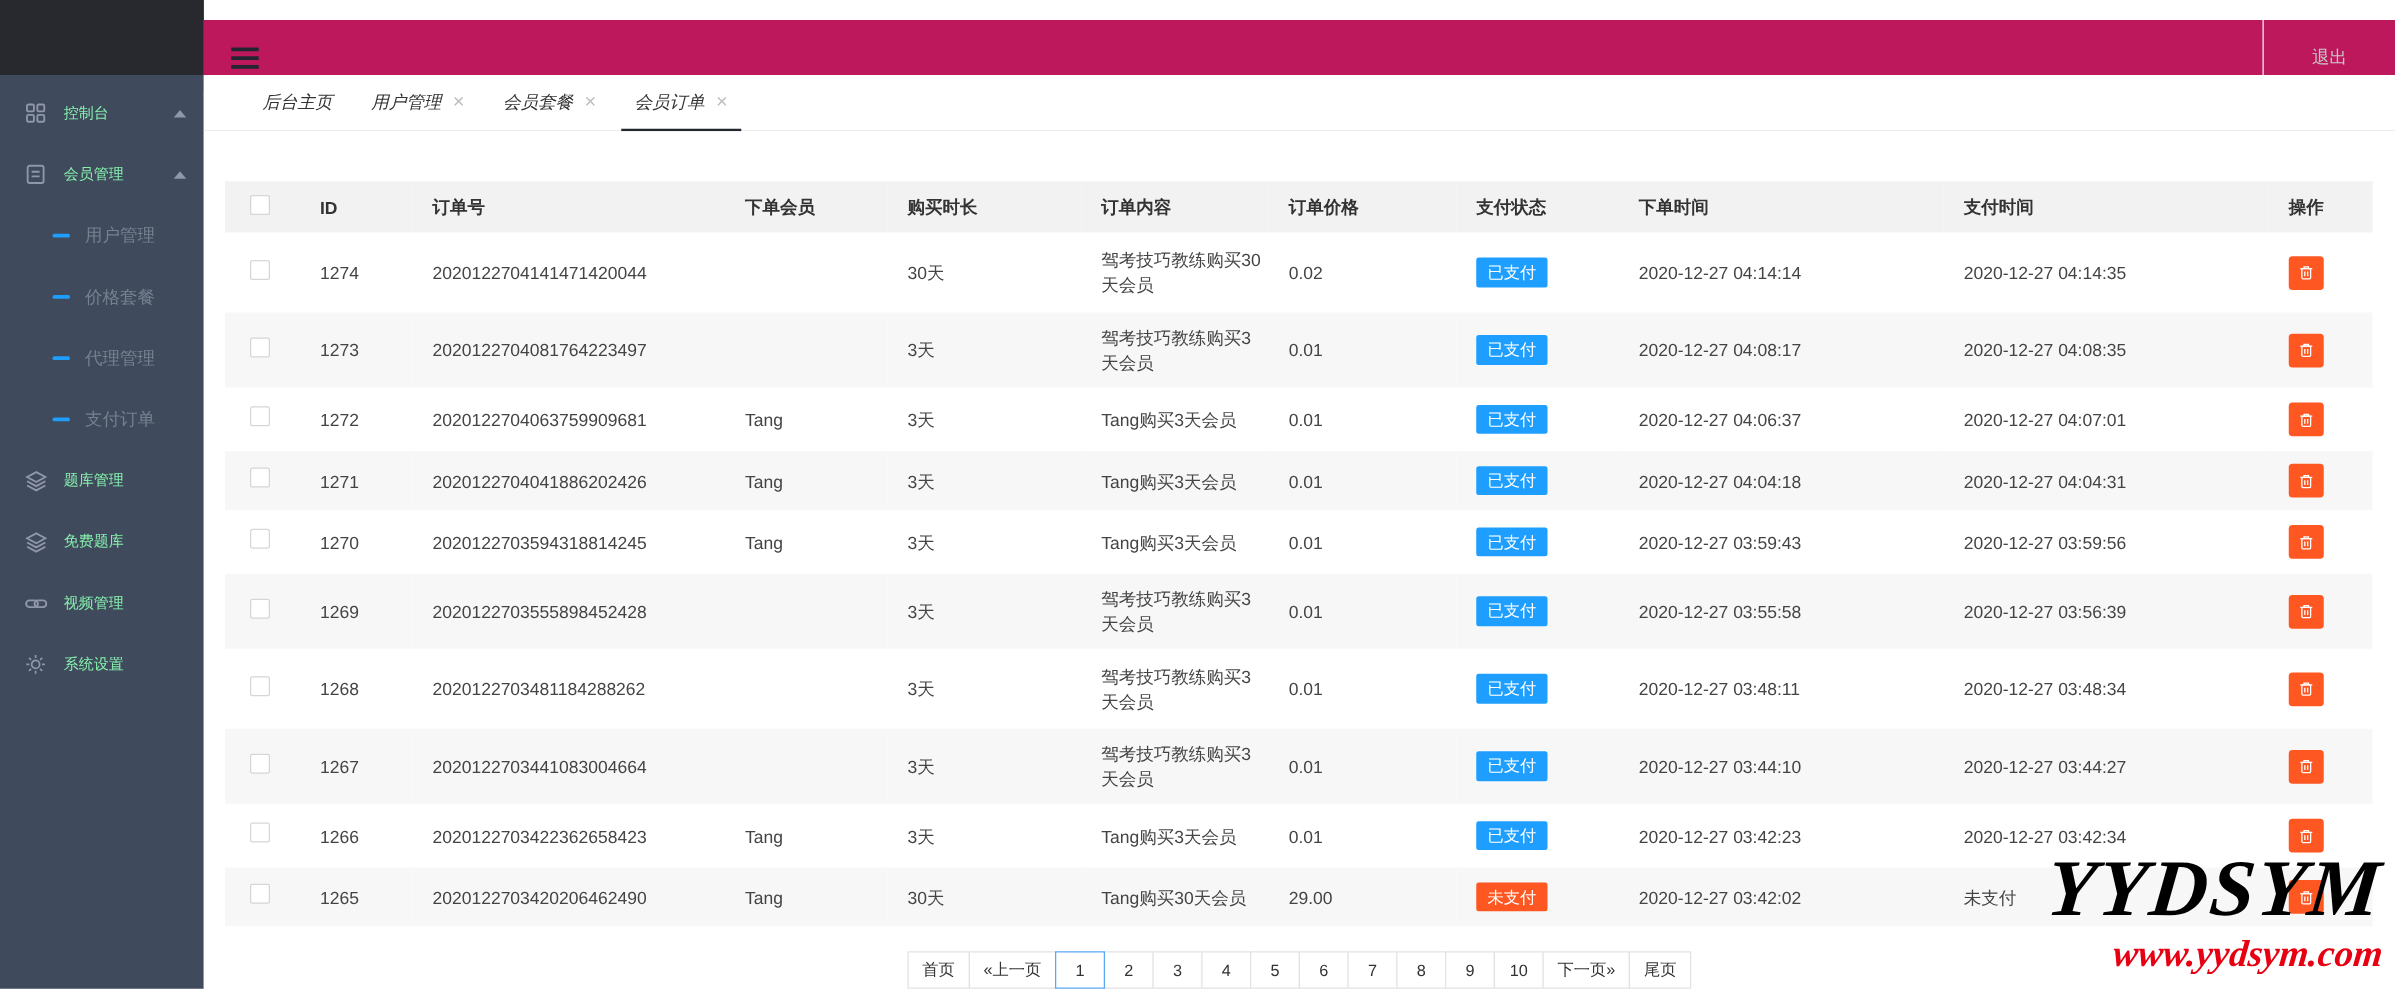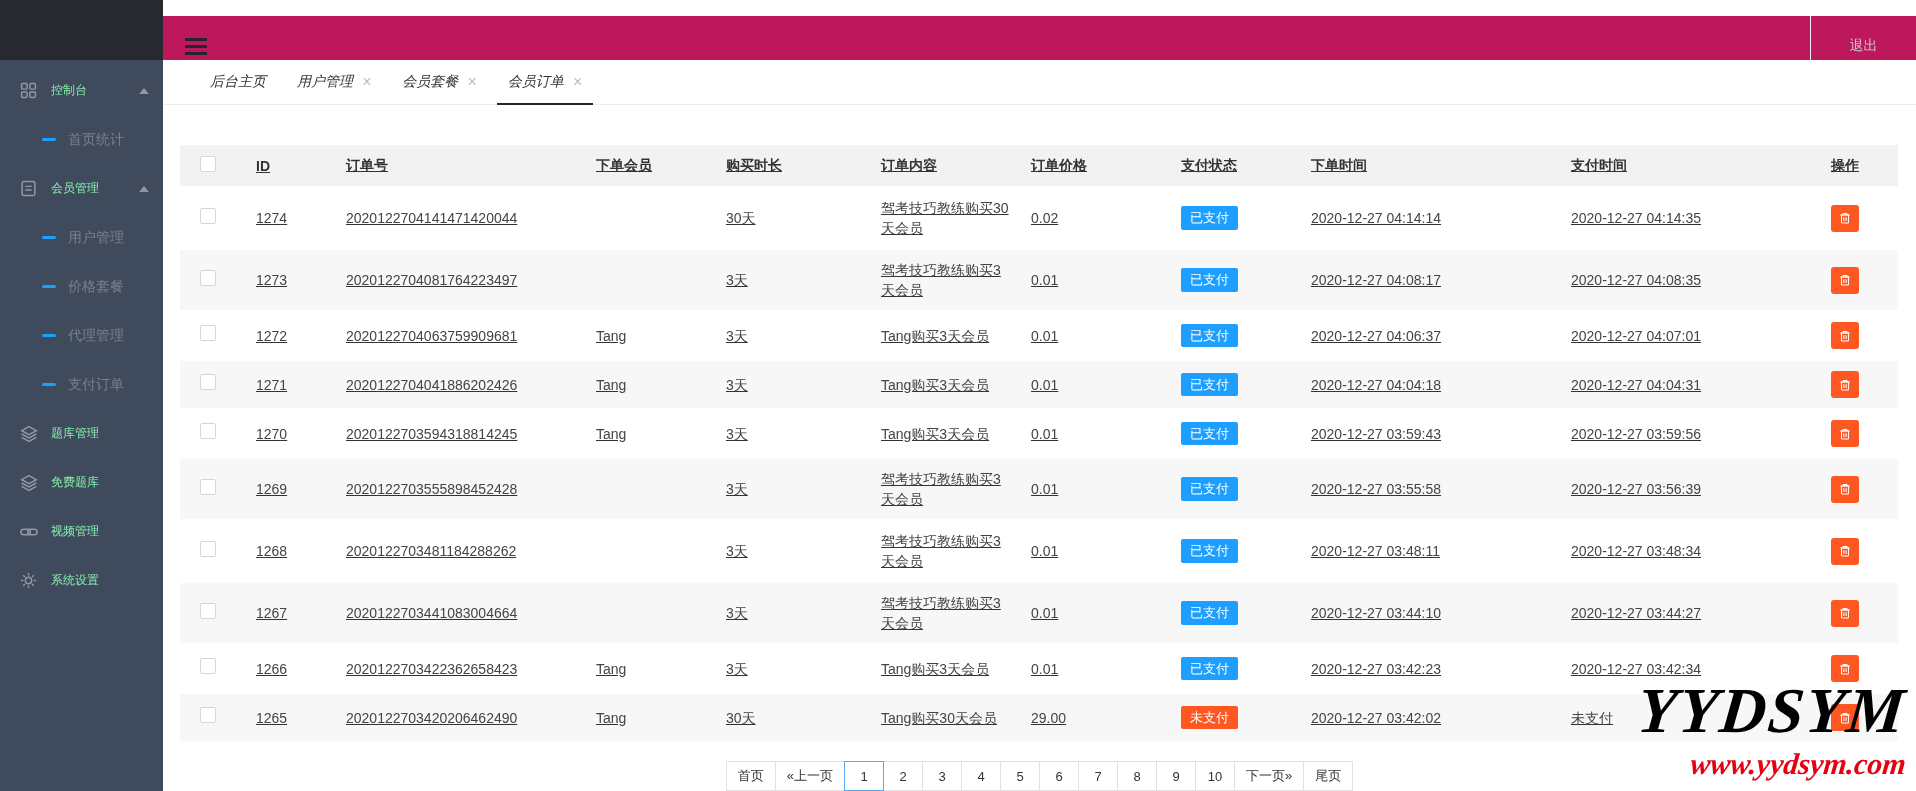--- a/index.html
+++ b/index.html
@@ -28,21 +28,21 @@
   .logout { position:absolute; right:0; top:0; width:106px; height:60px; border-left:1px solid #f0f0f0;
     display:flex; align-items:center; justify-content:center; font-size:14px; color:#c9c9c9; cursor:pointer; }
   
   .tabbar { position:absolute; left:163px; top:60px; right:0; height:45px; background:#fff;
     border-bottom:1px solid #ececec; display:flex; align-items:stretch; padding-left:36px;font-style:italic; }
   .tab { display:flex; align-items:center; padding:0 11px; margin-right:9px; position:relative; font-size:14px; color:#333; cursor:pointer; white-space:nowrap; }
   .tab .tab-close { margin-left:9px; color:#bdbdbd; font-size:16px; line-height:1; cursor:pointer; }
   .tab.active::after { content:""; position:absolute; left:0; right:0; bottom:-1px; height:2px; background:var(--underline,#23262E); }
   
   .content { position:absolute; left:163px; top:105px; right:0; bottom:0; background:#fff; }
-  .table-wrap { margin:40px 18px 0 17px;text-decoration:underline; }
+  .table-wrap { margin:40px 18px 0 17px; }
   table { border-collapse:collapse; table-layout:fixed; width:1718px; }
   thead th { background:#f2f2f2; height:42px; text-align:left; font-size:14px; font-weight:bold; color:#333; padding-left:16px; }
   thead th.cb-col, tbody td.cb-col { padding-left:20px; }
   tbody td { font-size:14px; color:#444; padding:10px 6px 10px 16px; line-height:20px; vertical-align:middle; }
   tbody tr { border-top:2px solid #fff; }
   tbody tr:nth-child(even) { background:#f7f7f7; }
   .cb { width:16px; height:16px; border:1px solid #d6d6d6; border-radius:2px; background:#fff; display:inline-block; cursor:pointer; }
   .content-cell { width:130px; }
   .badge { display:inline-block; padding:4px 9px; border-radius:2px; color:#fff; font-size:13px; line-height:1.2; }
   .del-btn { width:28px; height:27px; border:none; border-radius:3px; background:var(--danger,#FF5722);
@@ -71,24 +71,20 @@
           <span class="m-icon">
             <svg width="17" height="17" viewBox="0 0 16 16" fill="none" stroke="currentColor" stroke-width="1.4">
               <rect x="1.5" y="1.5" width="5.2" height="5.2" rx="1"></rect>
               <rect x="9.3" y="1.5" width="5.2" height="5.2" rx="1"></rect>
               <rect x="1.5" y="9.3" width="5.2" height="5.2" rx="1"></rect>
               <rect x="9.3" y="9.3" width="5.2" height="5.2" rx="1"></rect>
             </svg>
           </span>
           <span class="m-label">控制台</span>
           <span class="caret"></span>
-        </div>
-        <div class="menu-sub">
-          <span class="dash"></span>
-          <span class="m-label">首页统计</span>
         </div>
         <div class="menu-item">
           <span class="m-icon">
             <svg width="17" height="17" viewBox="0 0 16 16" fill="none" stroke="currentColor" stroke-width="1.4">
               <rect x="2" y="1.5" width="12" height="13" rx="1.5"></rect>
               <path d="M5 6h6M5 9.5h6"></path>
             </svg>
           </span>
           <span class="m-label">会员管理</span>
           <span class="caret"></span>

